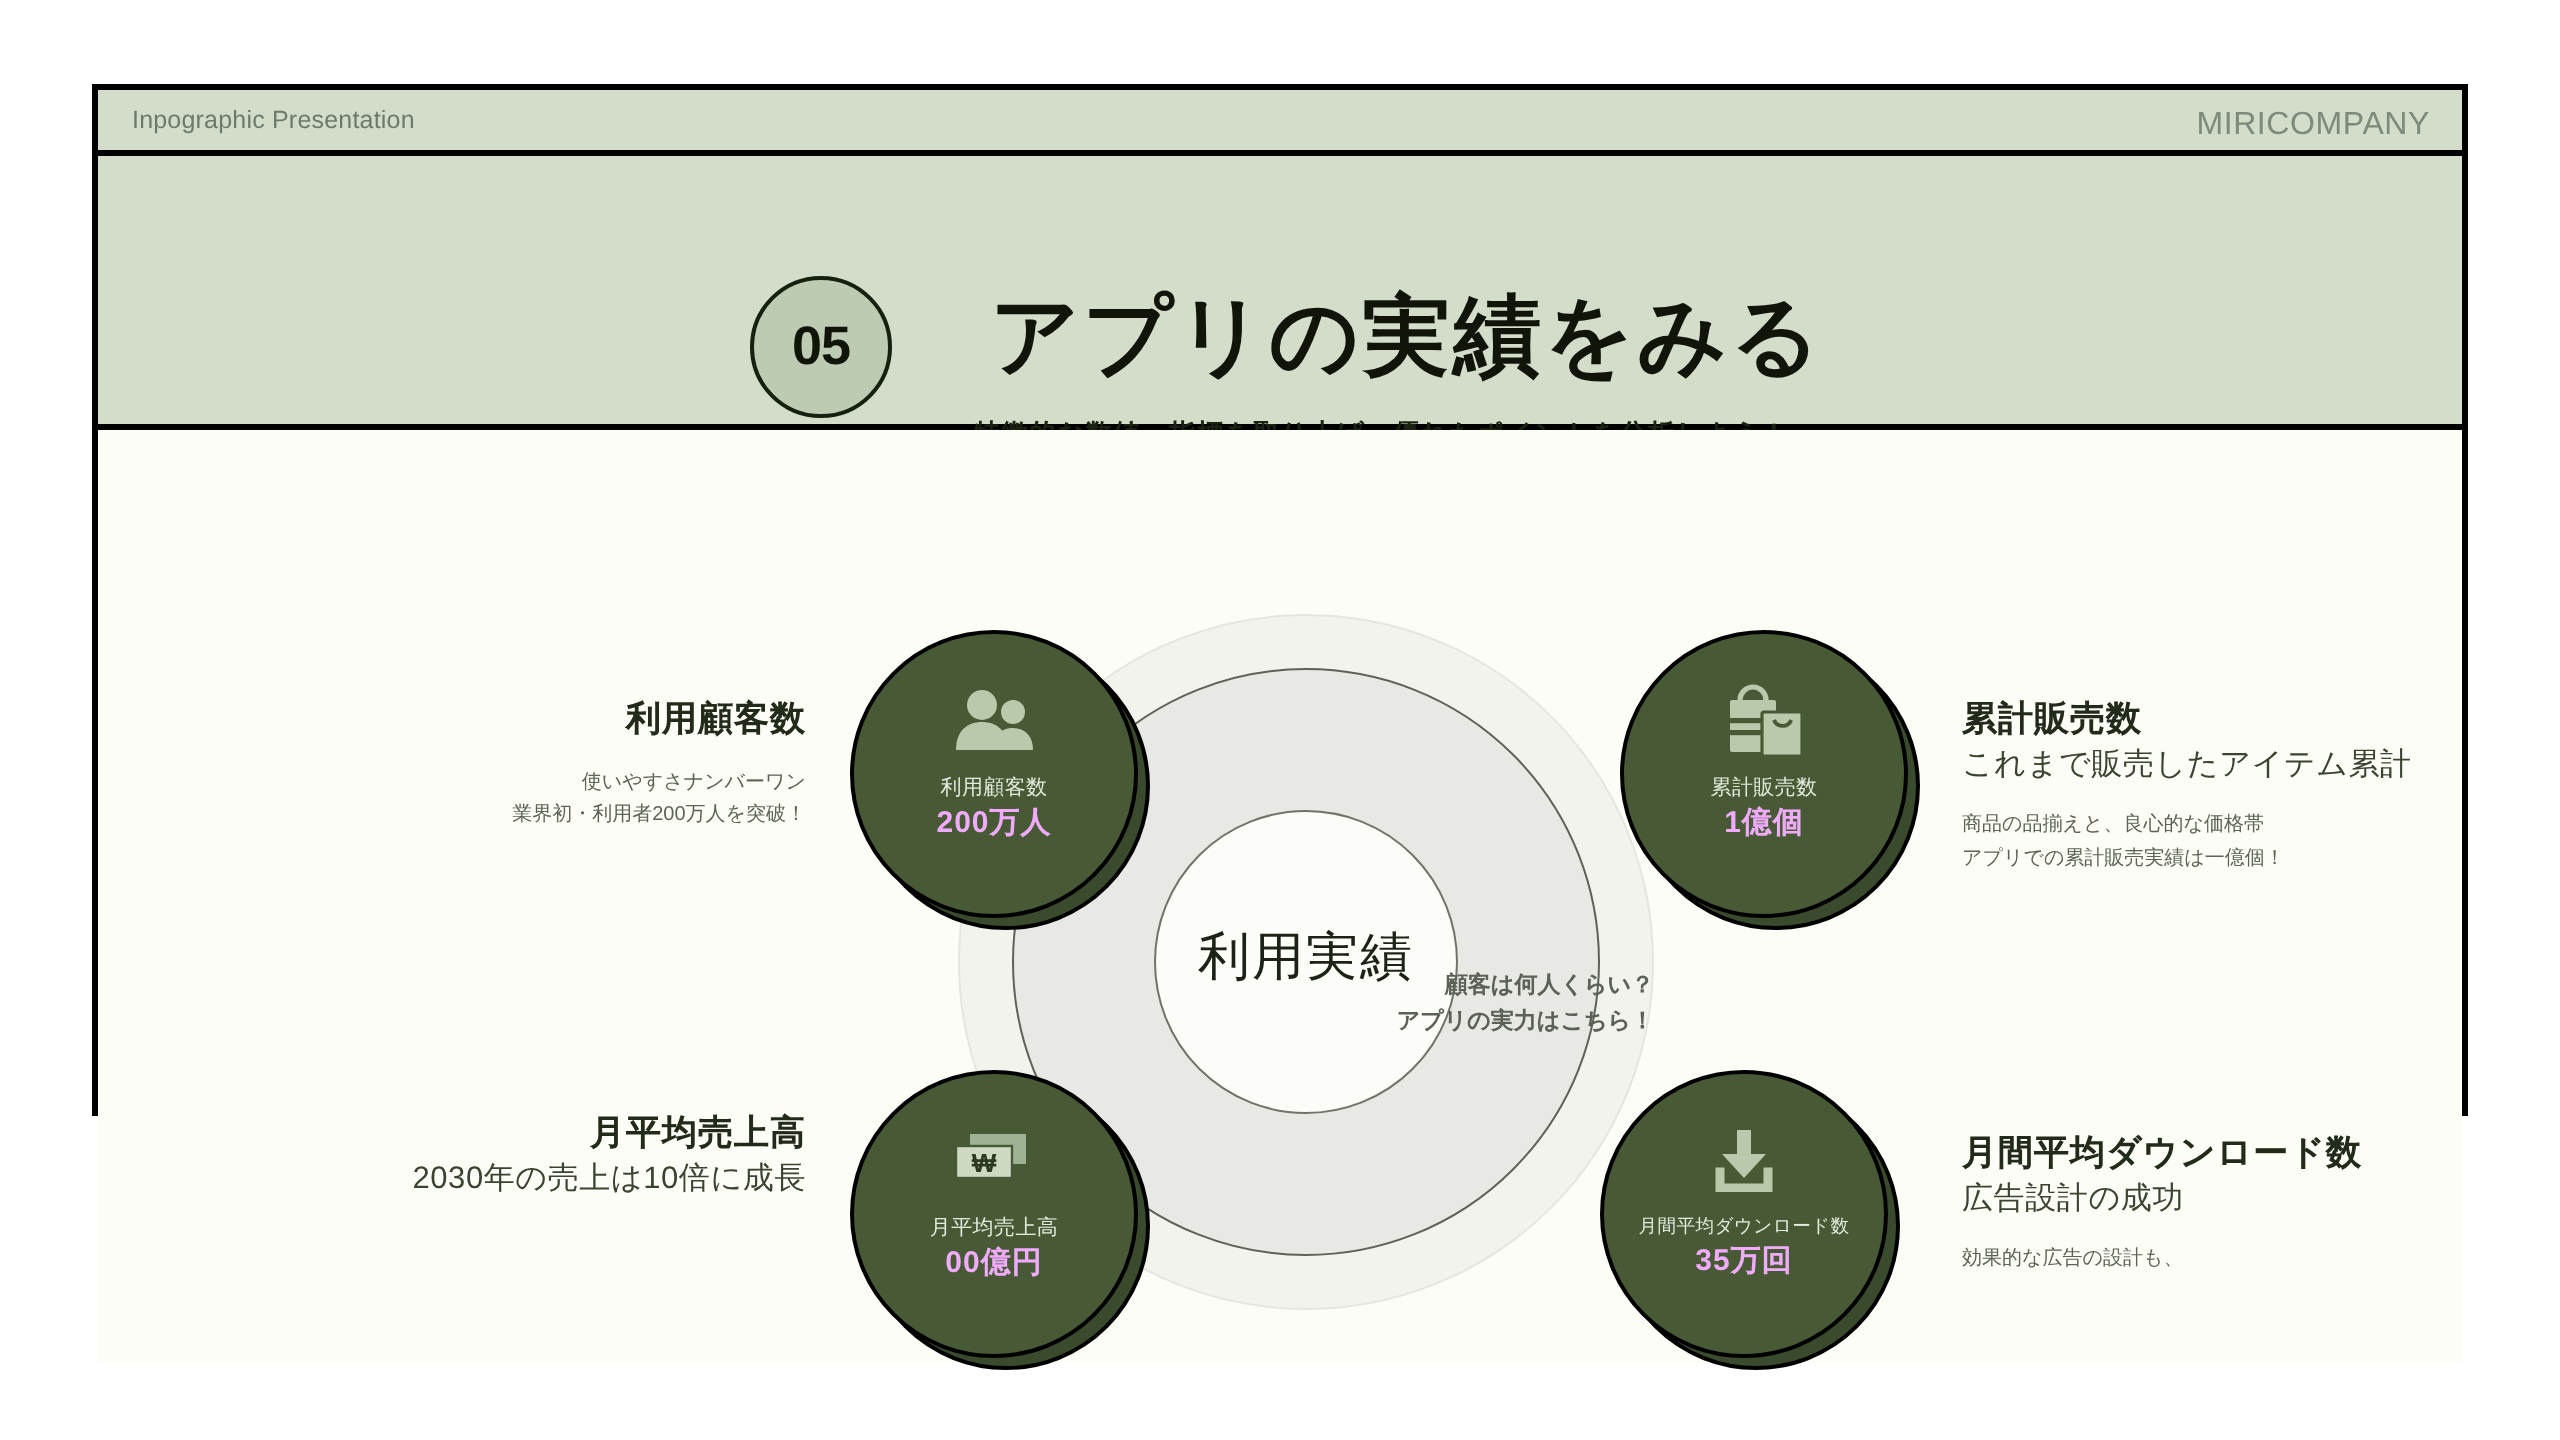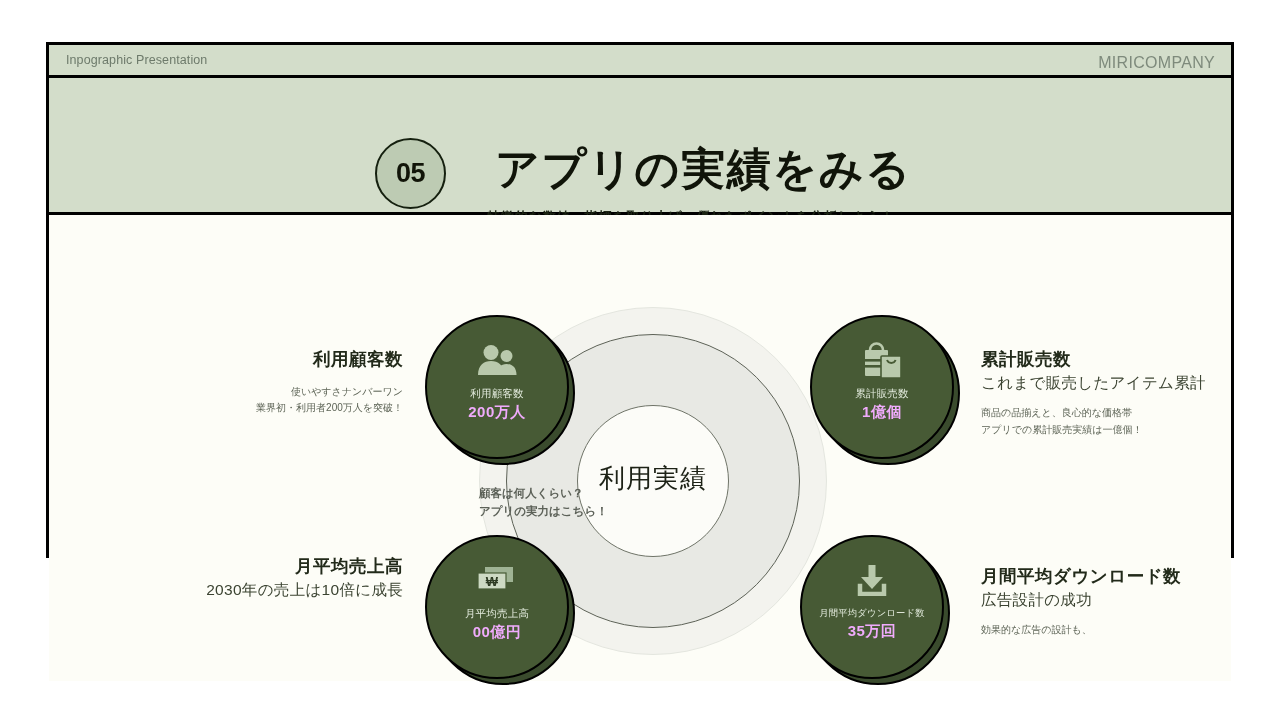--- a/index.html
+++ b/index.html
@@ -146,21 +146,21 @@
     text-align: center;
     font-size: 26px;
     color: #1d2216;
     letter-spacing: 1px;
     margin-top: 24px;
   }
   #center-cap {
     position: absolute;
     left: 430px; top: 270px;
     width: 348px;
-    text-align: left;
+    text-align: right;
     font-size: 11.5px;
     font-weight: bold;
     color: #5c6158;
     line-height: 1.55;
   }
 
   
   .stat-wrap {
     position: absolute;
     width: 150px; height: 150px;

